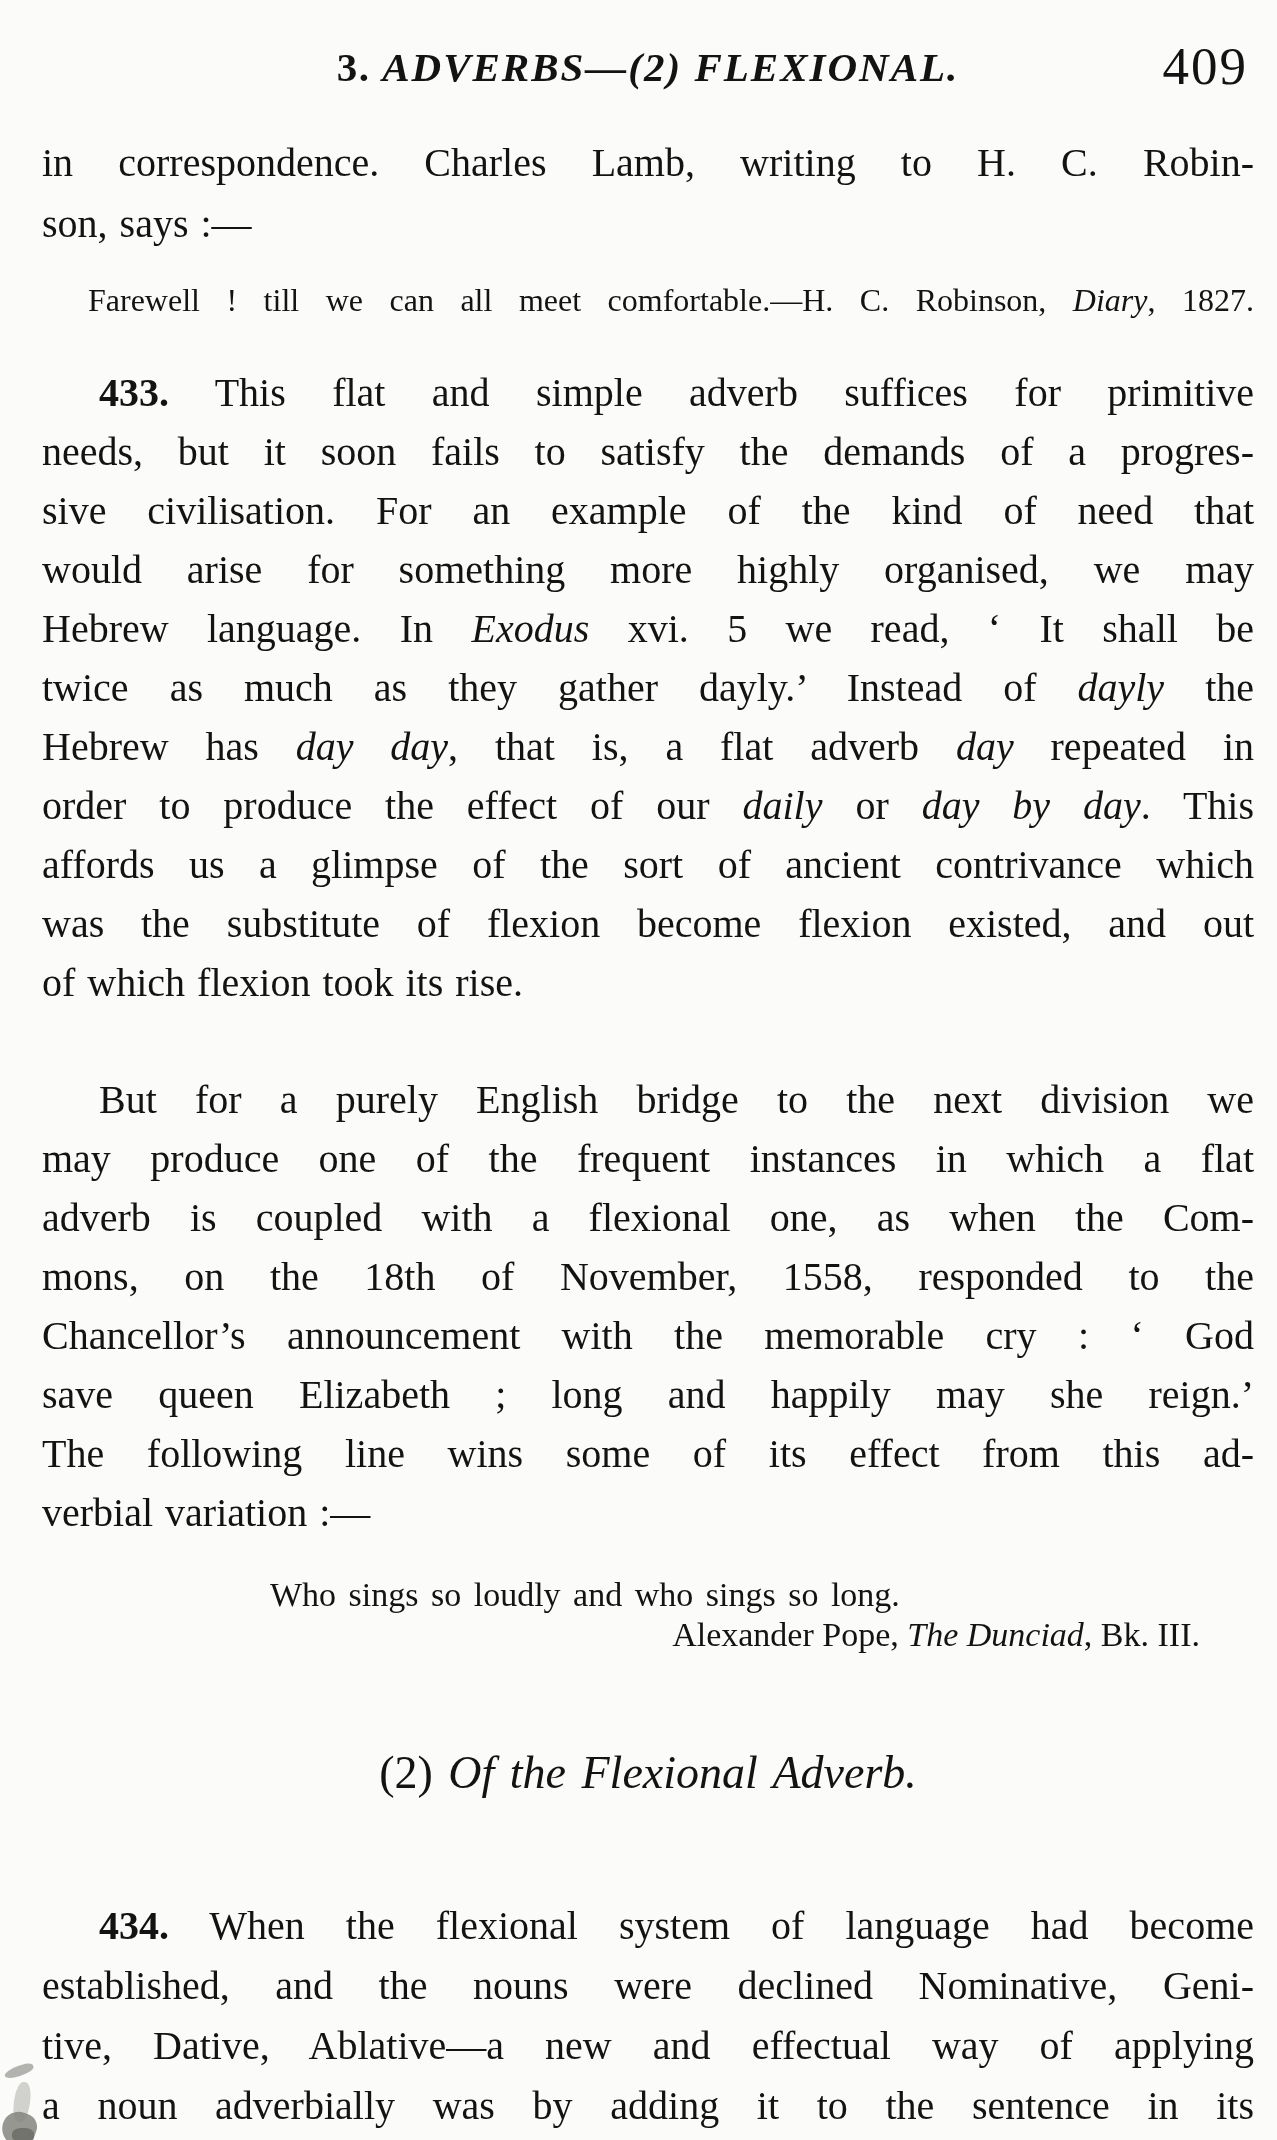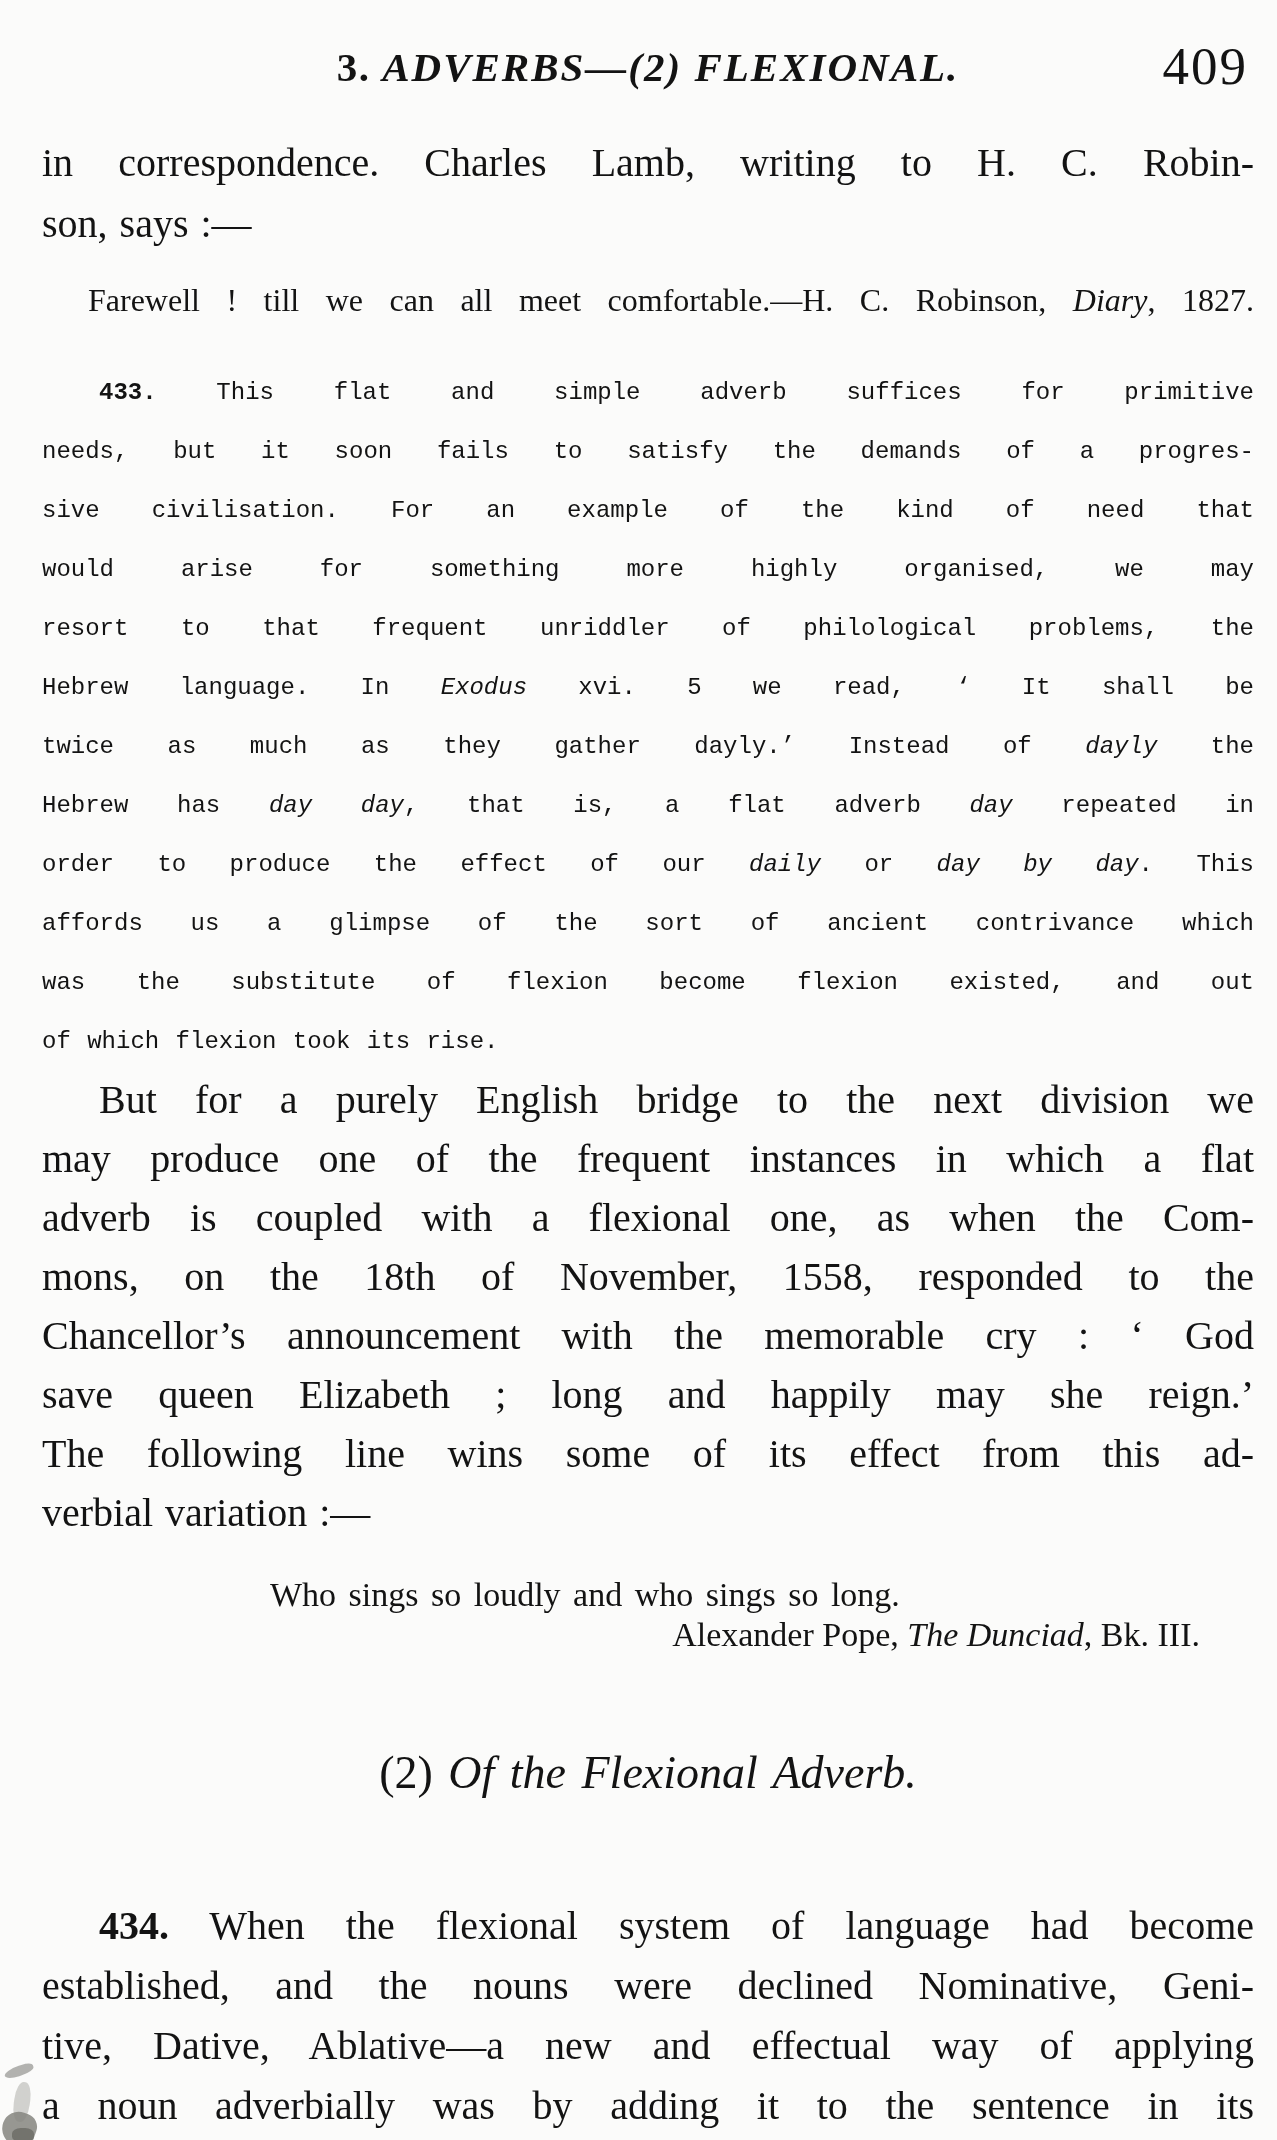--- a/index.html
+++ b/index.html
@@ -34,21 +34,21 @@
   
   .line { white-space: normal; }
   .jl { text-align: justify; text-align-last: justify; }
   .r-i { font-style: italic; }
   .r-b { font-weight: 700; }
 
   
   .para-cont  { top: 132px;  font-size: 40px; line-height: 61px; word-spacing: 2px; }
   .block-quote{ top: 280px;  font-size: 32px; line-height: 40px; }
   .block-quote .line { text-indent: 46px; }
-  .para-433   { top: 363px;  font-size: 24px; line-height: 59px; word-spacing: 2px; font-family: Liberation Mono, monospace; }
+  .para-433   { top: 363px;  font-size: 40px; line-height: 59px; word-spacing: 2px; }
   .para-but   { top: 1070px; font-size: 40px; line-height: 59px; word-spacing: 2px; }
   .para-434   { top: 1896px; font-size: 40px; line-height: 60px; word-spacing: 2px; }
   .para-433 .line:first-child,
   .para-but .line:first-child,
   .para-434 .line:first-child { text-indent: 57px; }
 
   .verse      { top: 1556px; font-size: 34px; line-height: 42px; padding-left: 228px; box-sizing: border-box; word-spacing: 4px; margin-top: 18px; }
   .verse-attr { top: 1614px; font-size: 34px; line-height: 42px; text-align: right; padding-right: 54px; box-sizing: border-box; }
 
   .subheading {
@@ -97,21 +97,20 @@
 
   <section class="text-col block-quote">
       <div class="line jl"><span>Farewell ! till we can all meet comfortable.—H. C. Robinson, </span><span class="r-i">Diary</span><span>, 1827.</span></div>
     </section>
 
   <section class="text-col para-433">
       <div class="line jl"><span class="r-b">433.</span><span> This flat and simple adverb suffices for primitive</span></div>
       <div class="line jl"><span>needs, but it soon fails to satisfy the demands of a progres-</span></div>
       <div class="line jl"><span>sive civilisation.  For an example of the kind of need that</span></div>
       <div class="line jl"><span>would arise for something more highly organised, we may</span></div>
-      <div class="line jl"><span>resort to that frequent unriddler of philological problems, the</span></div>
       <div class="line jl"><span>Hebrew language.  In </span><span class="r-i">Exodus</span><span> xvi. 5 we read, ‘ It shall be</span></div>
       <div class="line jl"><span>twice as much as they gather dayly.’  Instead of </span><span class="r-i">dayly</span><span> the</span></div>
       <div class="line jl"><span>Hebrew has </span><span class="r-i">day day</span><span>, that is, a flat adverb </span><span class="r-i">day</span><span> repeated in</span></div>
       <div class="line jl"><span>order to produce the effect of our </span><span class="r-i">daily</span><span> or </span><span class="r-i">day by day</span><span>.  This</span></div>
       <div class="line jl"><span>affords us a glimpse of the sort of ancient contrivance which</span></div>
       <div class="line jl"><span>was the substitute of flexion become flexion existed, and out</span></div>
       <div class="line"><span>of which flexion took its rise.</span></div>
     </section>
 
   <section class="text-col para-but">

